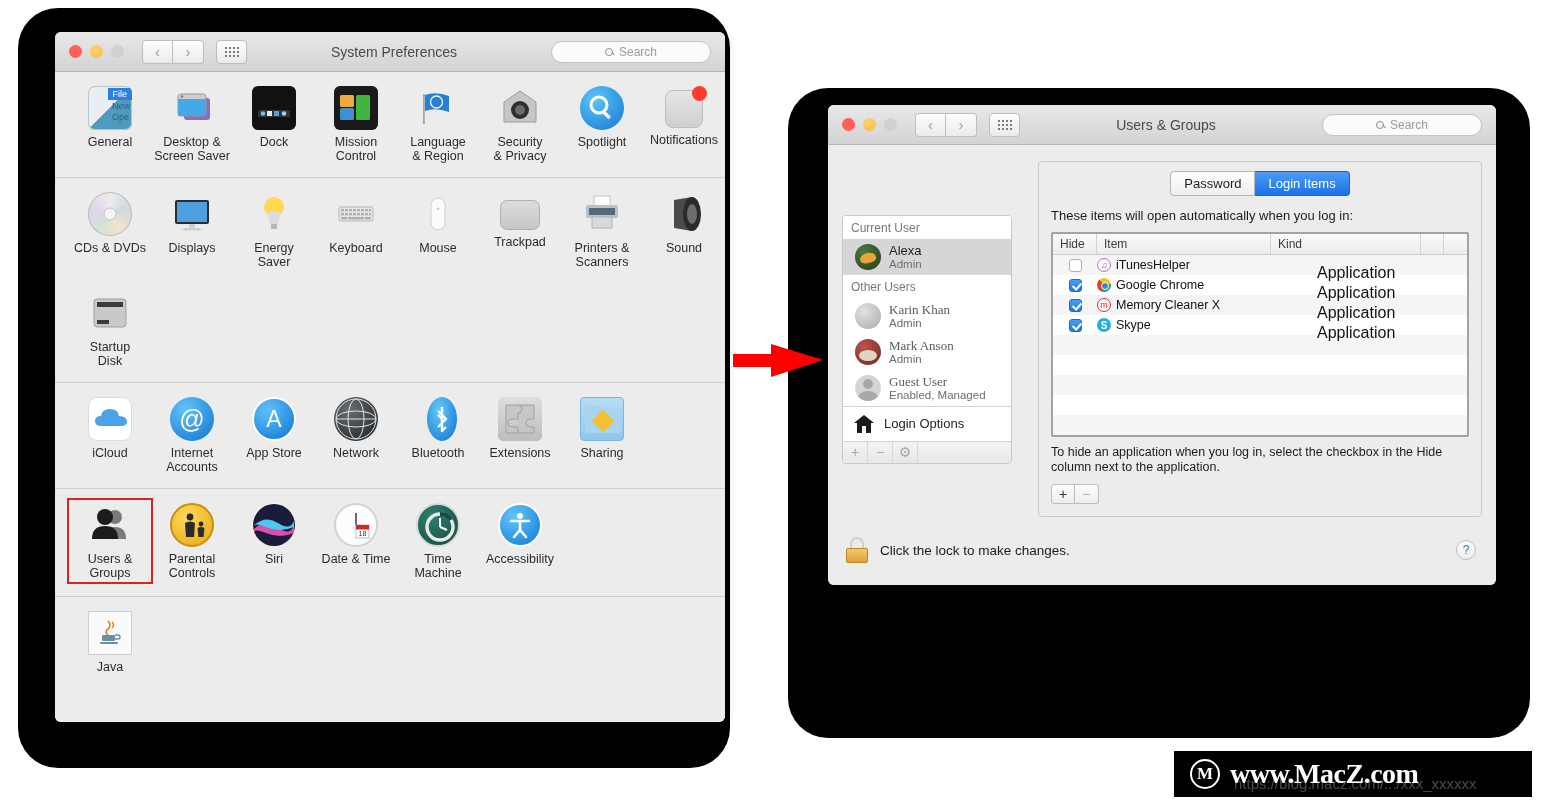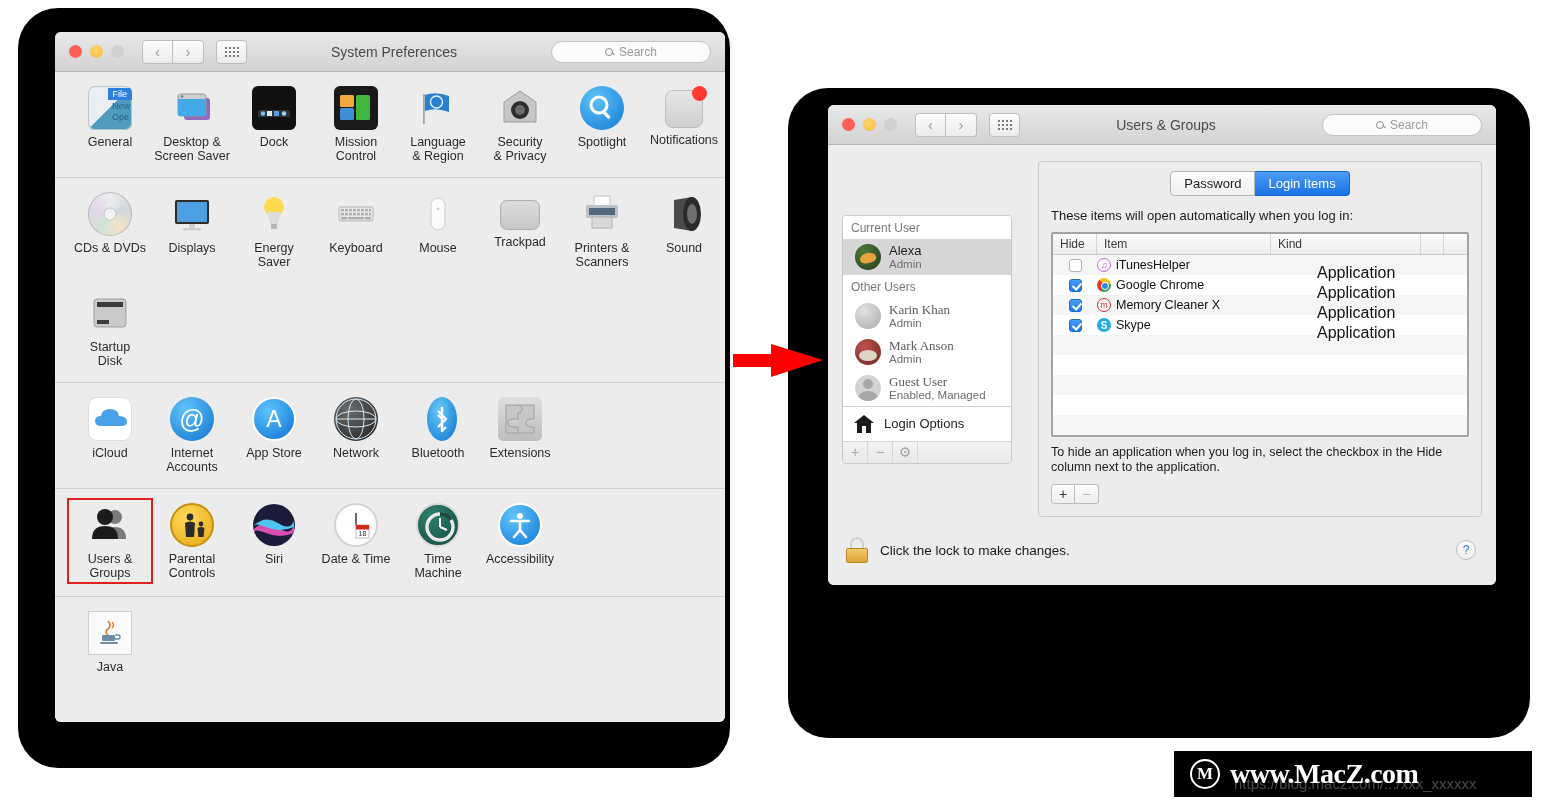--- a/index.html
+++ b/index.html
@@ -677,20 +677,30 @@
 
       <div class="pref-item">
         <div class="pref-icon ic-extensions">
           <svg width="44" height="44" viewBox="0 0 44 44">
             <path d="M8 8 H20 a4 4 0 1 1 0 8 H20 V22 H14 a4 4 0 1 0 0 8 H20 V36 H8 Z M20 8 H36 V22 h-4 a4 4 0 1 0 0 8 h4 V36 H20" fill="#c6c6c6" stroke="#a0a0a0"></path>
           </svg>
         </div>
         <div class="pref-label">Extensions</div>
       </div>
 
+      <div class="pref-item">
+        <div class="pref-icon ic-sharing">
+          <svg width="44" height="44" viewBox="0 0 44 44">
+            <rect x="4" y="11" width="36" height="24" rx="2" fill="#a8d4f2"></rect>
+            <rect x="4" y="8" width="16" height="5" rx="2" fill="#a8d4f2"></rect>
+            <rect x="14" y="15" width="16" height="16" fill="#f2c12e" transform="rotate(45 22 23)"></rect>
+          </svg>
+        </div>
+        <div class="pref-label">Sharing</div>
+      </div>
     </div>
 
     <div class="prefs-row">
 
       <div class="pref-item selected">
         <div class="pref-icon ic-users">
           <svg width="44" height="44" viewBox="0 0 44 44">
             <circle cx="27" cy="14" r="7" fill="#7b7b7b"></circle>
             <path d="M16 36 q0-12 11-12 t11 12 z" fill="#7b7b7b"></path>
             <circle cx="17" cy="14" r="8" fill="#1c1c1c"></circle>

